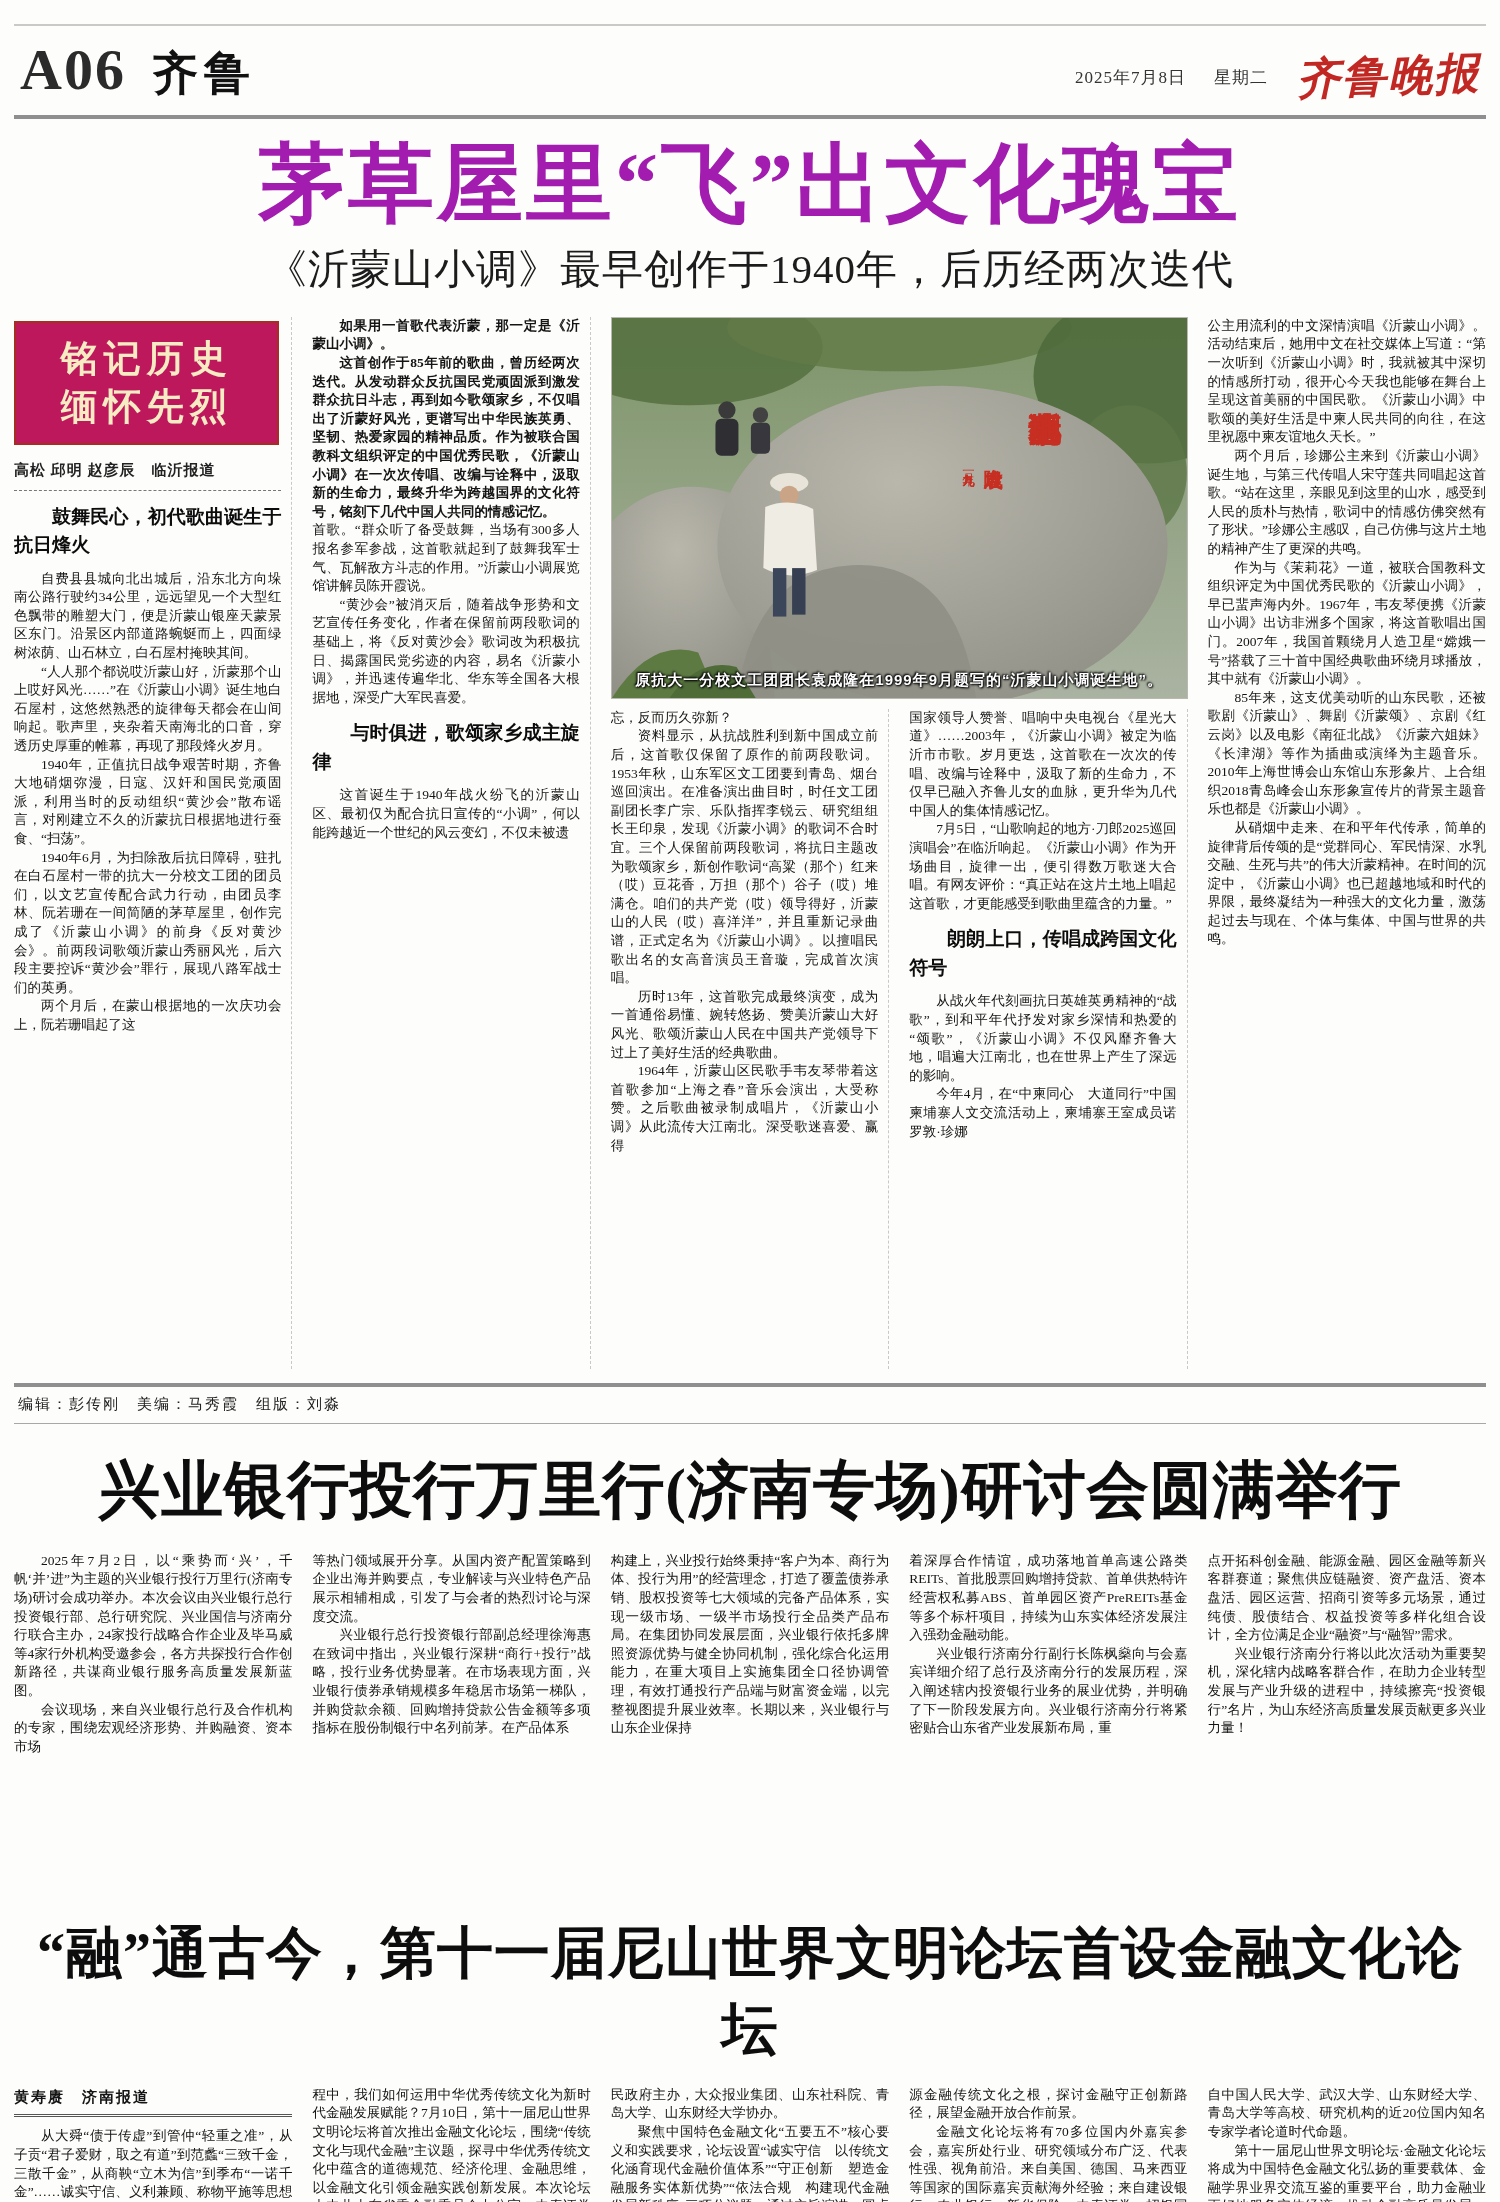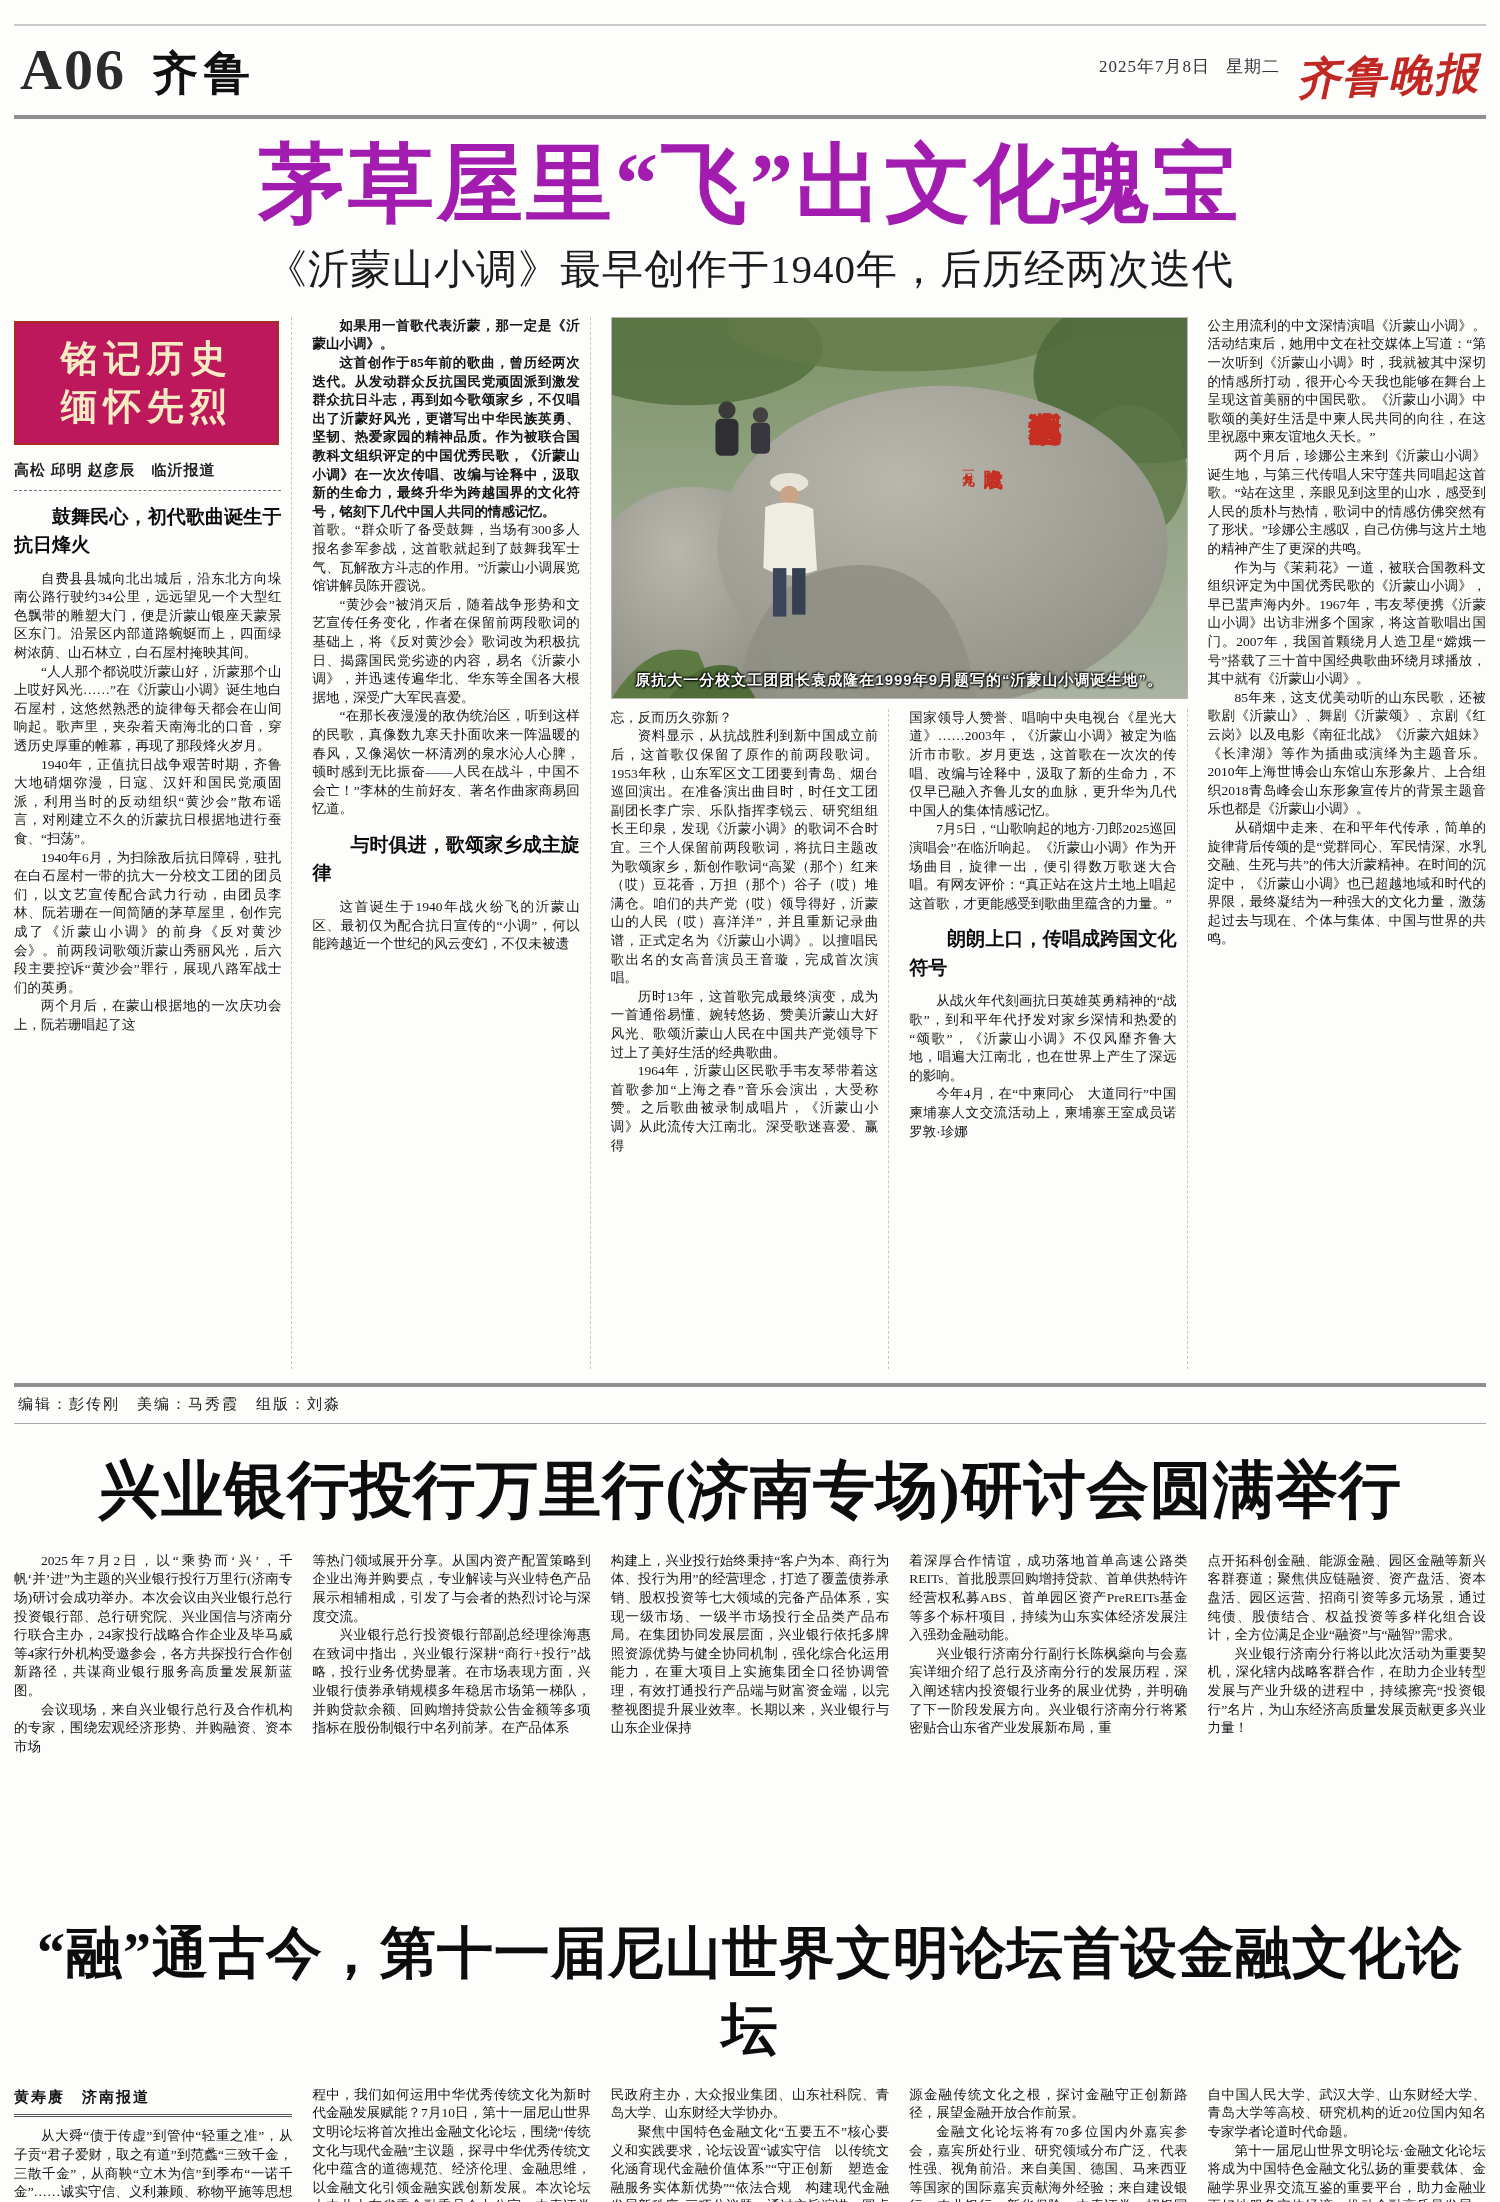--- a/index.html
+++ b/index.html
@@ -7,21 +7,21 @@
   body { font-family:"Liberation Serif","DejaVu Serif",serif; }
   .page {
     width:1500px; height:2202px; margin:0 auto; background:#fdfdfb;
     padding:10px 14px 0; overflow:hidden; color:#141414; position:relative;
   }
   .top-rule { height:2px; background:#c9c9c9; margin-top:14px; }
   .masthead { display:flex; justify-content:space-between; align-items:flex-end; padding:10px 6px 10px; }
   .mh-left { display:flex; align-items:baseline; gap:26px; }
   .page-no { font-size:58px; font-weight:bold; color:#2b2b2b; letter-spacing:2px; }
   .section-name { font-size:46px; font-weight:bold; color:#111; letter-spacing:6px; }
-  .mh-right { display:flex; gap:16px; padding-bottom:6px; }
+  .mh-right { display:flex; align-items:center; gap:28px; padding-bottom:6px; }
   .pub-date { font-size:17px; color:#333; letter-spacing:1px; }
   .logo { font-size:44px; font-weight:bold; font-style:italic; color:#c22823;
           transform:rotate(-2deg); letter-spacing:2px; line-height:1; }
   .masthead-rule { height:4px; background:#8f8f8f; }
 
   
   .a1-headline { text-align:center; font-size:86px; font-weight:900; letter-spacing:3px;
                  margin-top:16px; line-height:1.15; color:#a21caf; }
   .a1-subheadline { text-align:center; font-size:41px; font-weight:500; letter-spacing:1px;
                     margin-top:8px; color:#1c1c1c; }
@@ -124,21 +124,20 @@
           <p class="para">两个月后，在蒙山根据地的一次庆功会上，阮若珊唱起了这</p>
         </div>
     </div>
 
     <div class="col sep a1-col2">
       <div>
           <p class="para lead">如果用一首歌代表沂蒙，那一定是《沂蒙山小调》。</p>
           <p class="para lead">这首创作于85年前的歌曲，曾历经两次迭代。从发动群众反抗国民党顽固派到激发群众抗日斗志，再到如今歌颂家乡，不仅唱出了沂蒙好风光，更谱写出中华民族英勇、坚韧、热爱家园的精神品质。作为被联合国教科文组织评定的中国优秀民歌，《沂蒙山小调》在一次次传唱、改编与诠释中，汲取新的生命力，最终升华为跨越国界的文化符号，铭刻下几代中国人共同的情感记忆。</p>
           <p class="para cont">首歌。“群众听了备受鼓舞，当场有300多人报名参军参战，这首歌就起到了鼓舞我军士气、瓦解敌方斗志的作用。”沂蒙山小调展览馆讲解员陈开霞说。</p>
           <p class="para">“黄沙会”被消灭后，随着战争形势和文艺宣传任务变化，作者在保留前两段歌词的基础上，将《反对黄沙会》歌词改为积极抗日、揭露国民党劣迹的内容，易名《沂蒙小调》，并迅速传遍华北、华东等全国各大根据地，深受广大军民喜爱。</p>
-          <p class="para">“在那长夜漫漫的敌伪统治区，听到这样的民歌，真像数九寒天扑面吹来一阵温暖的春风，又像渴饮一杯清冽的泉水沁人心脾，顿时感到无比振奋——人民在战斗，中国不会亡！”李林的生前好友、著名作曲家商易回忆道。</p>
           <h3 class="sub-head">与时俱进，歌颂家乡成主旋律</h3>
           <p class="para">这首诞生于1940年战火纷飞的沂蒙山区、最初仅为配合抗日宣传的“小调”，何以能跨越近一个世纪的风云变幻，不仅未被遗</p>
         </div>
     </div>
 
     <div class="a1-photo">
       <svg width="100%" height="100%" viewBox="0 0 600 392" preserveAspectRatio="none">
         <defs>
           <linearGradient id="sky" x1="0" y1="0" x2="0" y2="1">
             <stop offset="0" stop-color="#7d9468"></stop>

